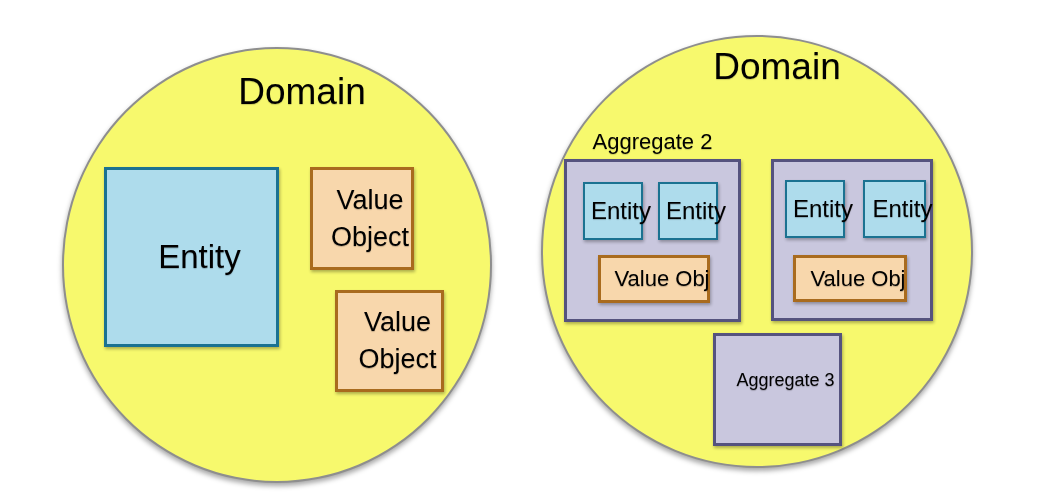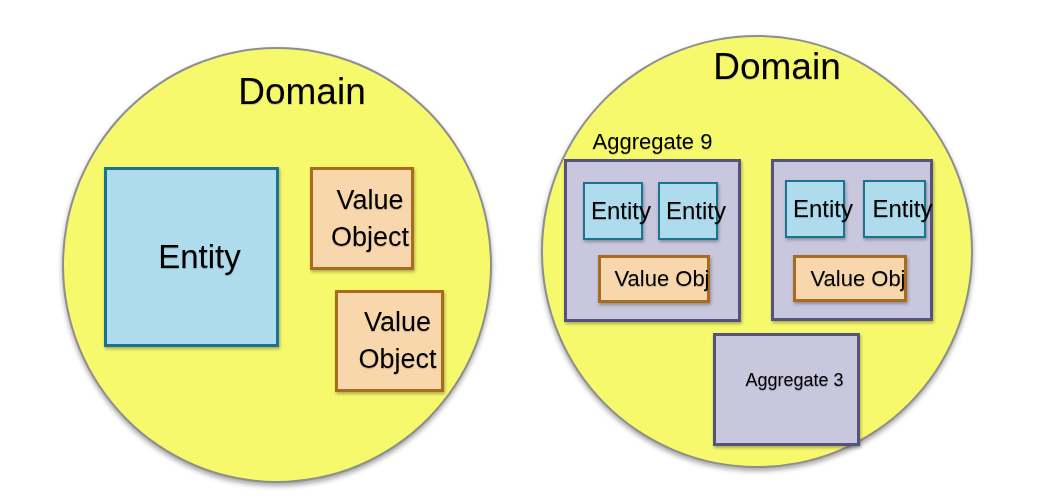--- a/index.html
+++ b/index.html
@@ -113,21 +113,21 @@
   .value-obj-sm{
     background:var(--value-fill);
     border:3px solid var(--value-border);
     font-size:22px;
     white-space:nowrap;
   }
   .agg.a1 .value-obj-sm{ left:31px; top:93px; width:112px; height:48px; }
   .agg.a2 .value-obj-sm{ left:19px; top:93px; width:114px; height:47px; }
 
   .agg3{
-    left:170px; top:296px; width:147px; height:113px;
+    left:170px; top:296px; width:129px; height:113px;
     background:var(--aggregate-fill);
     border:3px solid var(--aggregate-border);
     font-size:18px;
     padding-bottom:18px;
   }
 </style>
 </head>
 <body>
 
 <div class="canvas">
@@ -144,21 +144,21 @@
     </div>
 
     <div class="box value-obj-lg vo2">
       <span class="lbl">Value Object</span>
     </div>
   </section>
 
   <section class="domain right">
     <div class="domain-title">Domain</div>
 
-    <div class="agg-label a1">Aggregate 9</div>
+    <div class="agg-label a1">Aggregate 2</div>
 
     <div class="box agg a1">
       <div class="box entity-sm e1">
         <span class="lbl">Entity</span>
       </div>
       <div class="box entity-sm e2">
         <span class="lbl">Entity</span>
       </div>
       <div class="box value-obj-sm">
         <span class="lbl">Value Obj</span>

